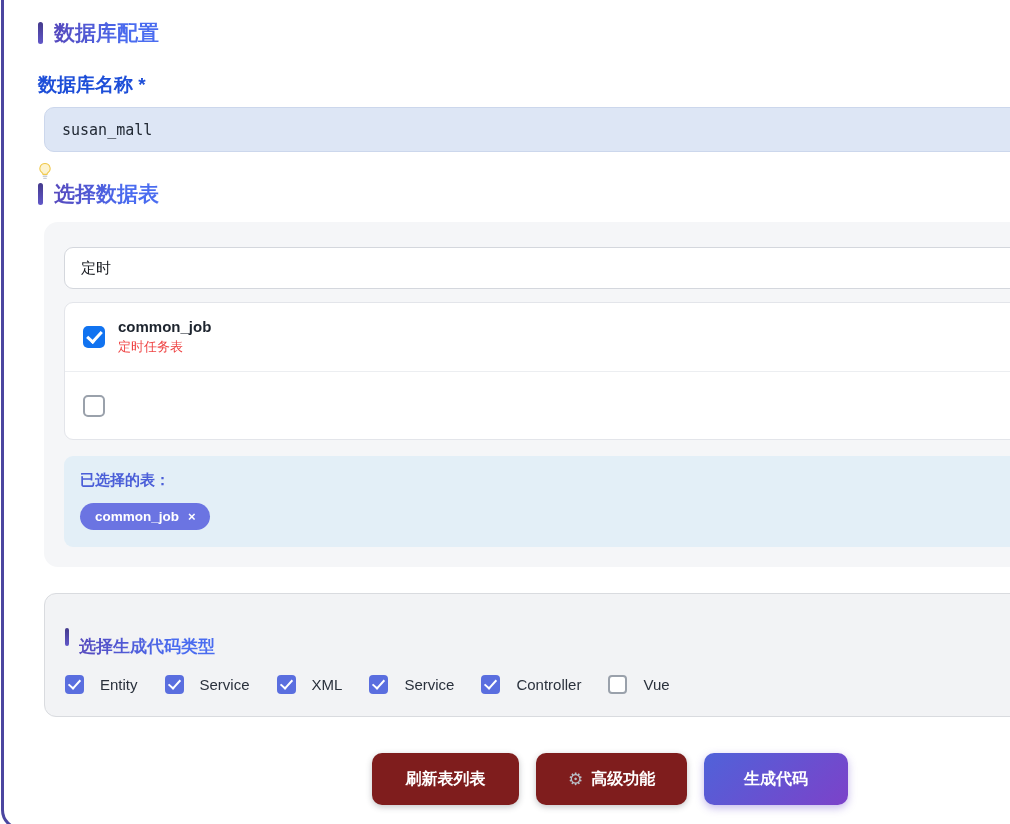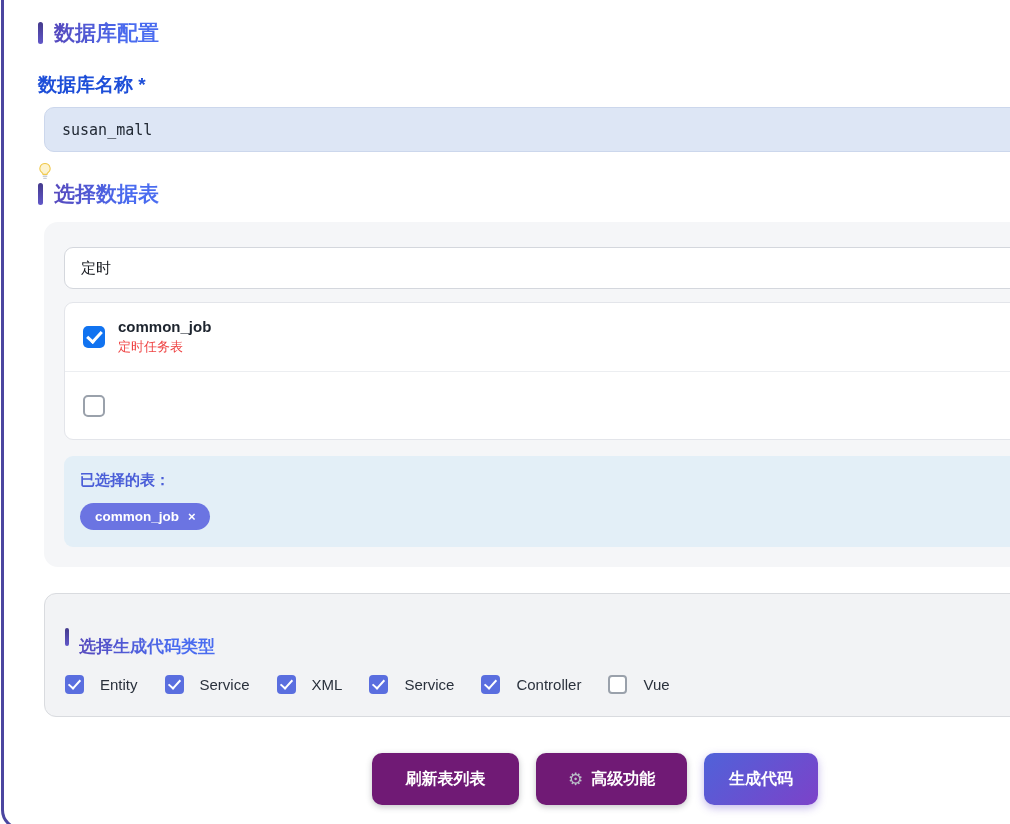--- a/index.html
+++ b/index.html
@@ -73,25 +73,25 @@
   .cb2.on { background:#5a6edf; }
   .cb2.on::after { content:""; display:block; width:5px; height:10px;
     border:solid #fff; border-width:0 2.5px 2.5px 0; transform:rotate(42deg);
     margin:2px 0 0 6px; }
   .cb2.off { background:#fff; border:2px solid #9aa1ab; }
 
   .actions { margin-top:36px; padding-left:334px; display:flex; gap:17px; }
   .btn { height:52px; border:none; border-radius:10px; color:#fff; font-weight:bold;
     font-size:16px; font-family:inherit; cursor:pointer; display:flex;
     align-items:center; justify-content:center; gap:8px; }
-  .btn-dark { background:#701a75; box-shadow:0 2px 6px rgba(40,45,55,.28); }
+  .btn-dark { background:#7f1d1d; box-shadow:0 2px 6px rgba(40,45,55,.28); }
   .btn-refresh { width:147px; }
   .btn-adv { width:151px; }
   .gear { color:#b9bfc7; font-size:17px; font-weight:normal; }
-  .btn-gen { width:114px; background:linear-gradient(135deg,#5062d9,#7c42c9);
+  .btn-gen { width:144px; background:linear-gradient(135deg,#5062d9,#7c42c9);
     box-shadow:0 3px 9px rgba(100,70,200,.38); }
 </style>
 </head>
 <body>
 
 <div class="big-card"></div>
 
 <div class="content">
 
   <div class="sec-title">

